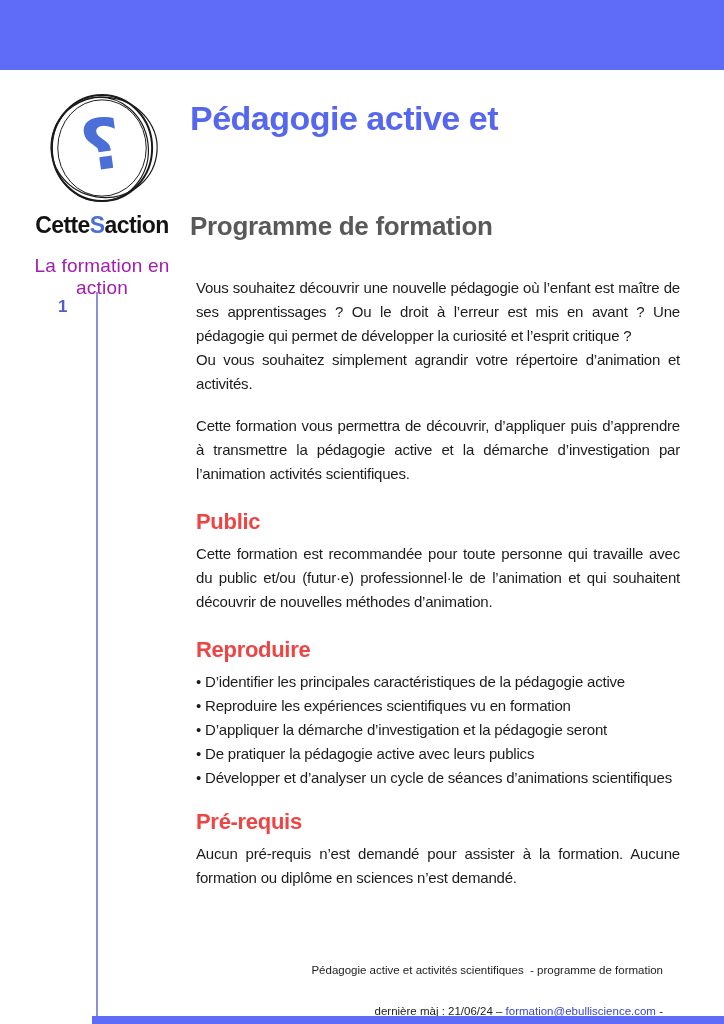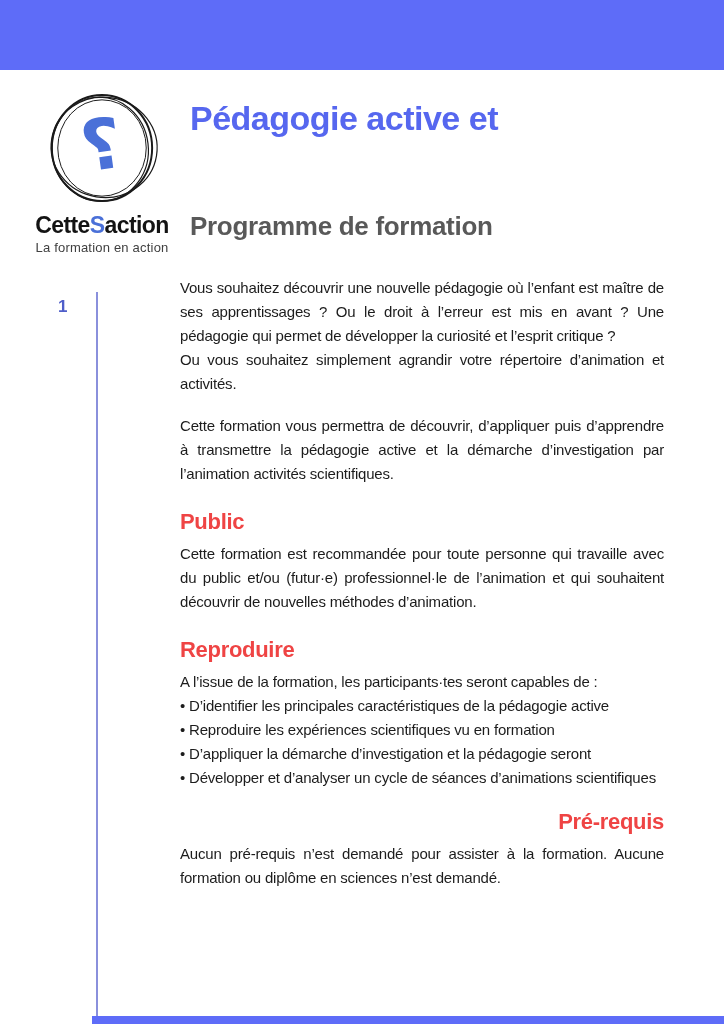--- a/index.html
+++ b/index.html
@@ -21,48 +21,48 @@
   .logo { position:absolute; left:22px; top:90px; width:160px; text-align:center; }
   .logo-circle { position:relative; width:118px; height:116px; margin:0 auto; }
   .logo-circle svg { position:absolute; inset:0; }
   .logo-qmark {
     position:absolute; inset:0; display:flex; align-items:center; justify-content:center;
     font-family:"DejaVu Sans", sans-serif; font-weight:bold; font-size:70px;
     color:#4a70d8; transform:scaleX(-1) rotate(8deg); padding-bottom:6px;
   }
   .brand { margin-top:6px; font-size:23px; font-weight:bold; color:#131313; letter-spacing:-0.6px; }
   .brand-accent { color:#4a70d8; }
-  .tagline { margin-top:1px; font-size:13px; color:#404040; letter-spacing:0.2px; }
+  .tagline { margin-top:16px; font-size:19px; color:#a21caf; letter-spacing:0.2px; }
 
   
   .doc-title {
     position:absolute; left:190px; top:96px; margin:0;
     font-size:34px; line-height:44px; font-weight:bold; color:#5667ef; letter-spacing:-0.5px;text-align:right;
   }
   .doc-subtitle {
     position:absolute; left:190px; top:211px; margin:0;
     font-size:26px; font-weight:bold; color:#595959; letter-spacing:-0.3px;
   }
 
   
   .page-number { position:absolute; left:58px; top:297px; font-size:17px; font-weight:bold; color:#4f5ec9; }
   .vertical-rule { position:absolute; left:96px; top:292px; width:2px; height:732px; background:#8a90dc; }
 
   
   .content {
-    position:absolute; left:180px; top:276px; width:484px;
+    position:absolute; left:196px; top:276px; width:484px;
     color:#1c1c1c; font-size:15px; line-height:24px; letter-spacing:-0.2px;
   }
   .content p { margin:0; text-align:justify; }
   .p-follow { margin-top:18px !important; }
   .section-heading {
     margin:22px 0 6px 0; font-size:22px; line-height:28px;
     font-weight:bold; color:#ef4444; letter-spacing:-0.3px;
   }
-  .h-tight { margin-top:18px !important;text-align:right; }
+  .h-tight { margin-top:18px !important; }
   .bullet { margin:0; text-align:justify; }
 
   
   .footer {
     position:absolute; right:61px; top:936px; width:560px;
     text-align:right; font-size:11.5px; line-height:13.8px; color:#1c1c1c;
     white-space:pre-wrap;
   }
   .footer-line { margin:0; }
   .email-link { color:#3a47c0; text-decoration:underline; cursor:pointer; }
@@ -96,28 +96,30 @@
 
 <div class="content">
   <p>Vous souhaitez découvrir une nouvelle pédagogie où l’enfant est maître de ses apprentissages ? Ou le droit à l’erreur est mis en avant ? Une pédagogie qui permet de développer la curiosité et l’esprit critique ?</p>
   <p>Ou vous souhaitez simplement agrandir votre répertoire d’animation et activités.</p>
   <p class="p-follow">Cette formation vous permettra de découvrir, d’appliquer puis d’apprendre à transmettre la pédagogie active et la démarche d’investigation par l’animation activités scientifiques.</p>
 
   <div class="section-heading">Public</div>
   <p>Cette formation est recommandée pour toute personne qui travaille avec du public et/ou (futur·e) professionnel·le de l’animation et qui souhaitent découvrir de nouvelles méthodes d’animation.</p>
 
   <div class="section-heading">Reproduire</div>
-  <p>A l’issue de la formation, les participants·tes seront capables de :</p>
   <p class="bullet">• D’identifier les principales caractéristiques de la pédagogie active</p>
   <p class="bullet">• Reproduire les expériences scientifiques vu en formation</p>
   <p class="bullet">• D’appliquer la démarche d’investigation et la pédagogie seront</p>
+  <p class="bullet">• De pratiquer la pédagogie active avec leurs publics</p>
   <p class="bullet">•  Développer et d’analyser un cycle de séances d’animations scientifiques</p>
 
   <div class="section-heading h-tight">Pré-requis</div>
   <p>Aucun pré-requis n’est demandé pour assister à la formation. Aucune formation ou diplôme en sciences n’est demandé.</p>
 </div>
 
 <div class="footer">
+  <div class="footer-line">Pédagogie active et activités scientifiques  - programme de formation</div>
+  <div class="footer-line"><span>dernière màj : 21/06/24 – </span><span class="email-link">formation@ebulliscience.com</span><span> -</span></div>
   
   
 </div>
 
 <div class="bottom-band"></div>
 
 </body></html>

